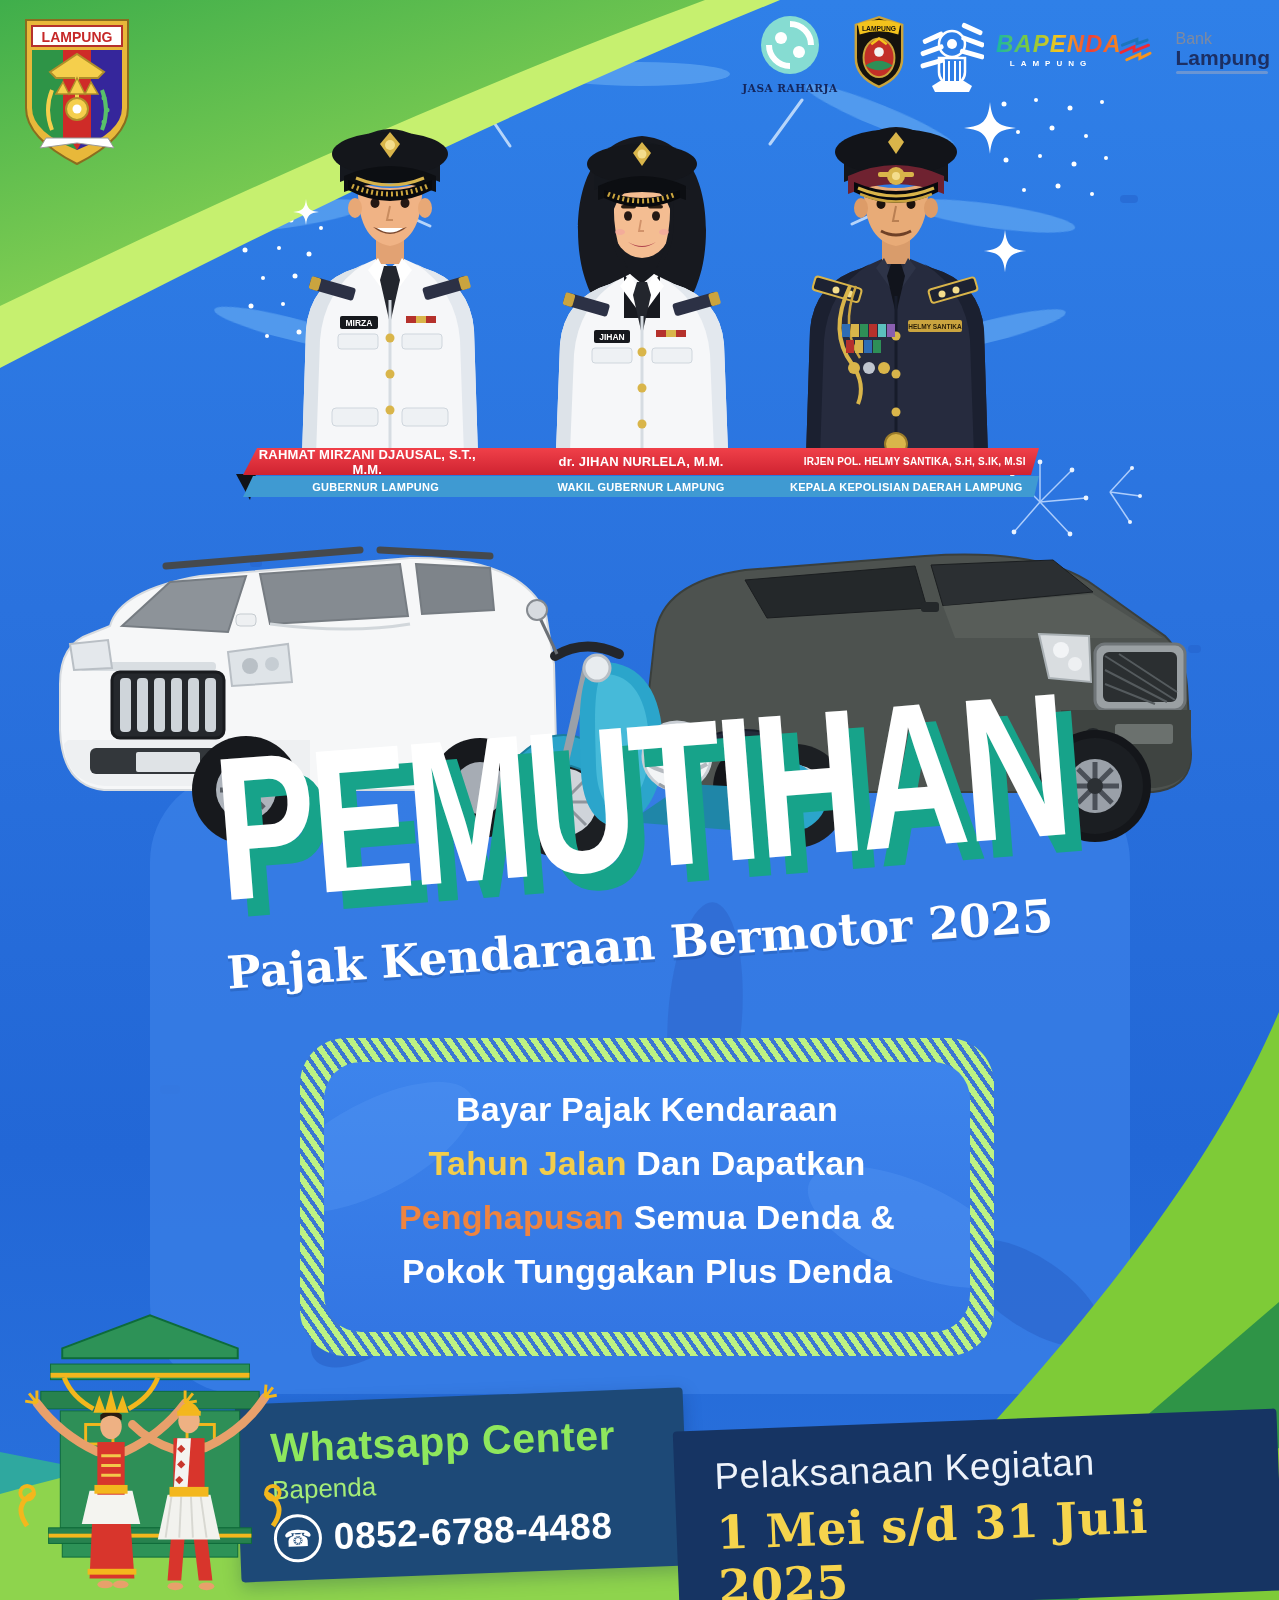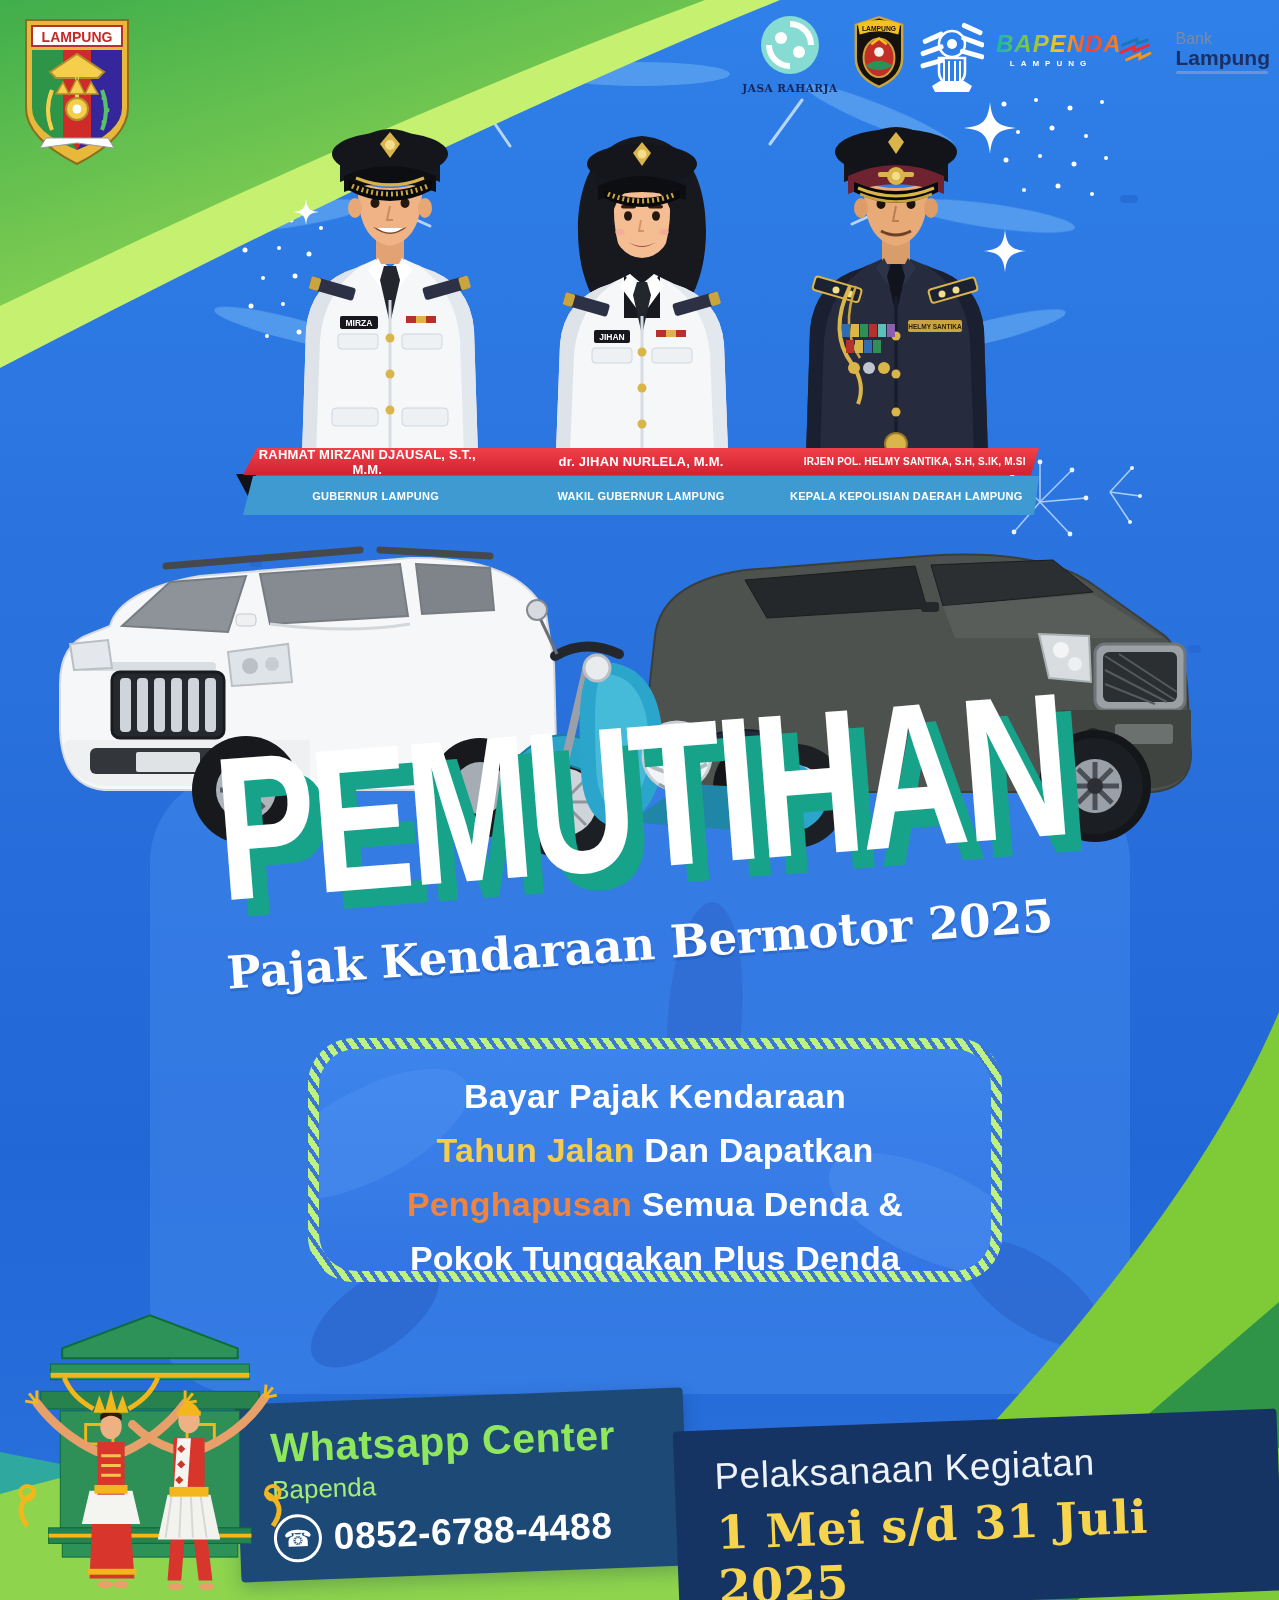--- a/index.html
+++ b/index.html
@@ -17,36 +17,36 @@
   .burst,.dots,.fireworks{position:absolute;z-index:3;}
   .sparkle{position:absolute;z-index:5;}
   .officials-svg{position:absolute;left:250px;top:84px;z-index:4;}
   .ribbon-names{position:absolute;left:243px;top:448px;width:796px;height:27px;z-index:5;
     background:linear-gradient(180deg,#f04049,#cf2331);display:flex;align-items:center;
     clip-path:polygon(14px 0,100% 0,calc(100% - 8px) 100%,0 100%);gap:25px;}
   .ribbon-names .col{flex:1;text-align:center;color:#fff;font-weight:bold;letter-spacing:.2px;}
   .ribbon-names .col:nth-child(1){font-size:13px;}
   .ribbon-names .col:nth-child(2){font-size:13px;}
   .ribbon-names .col:nth-child(3){font-size:10px;}
-  .ribbon-titles{position:absolute;left:243px;top:476px;width:796px;height:39px;z-index:5;
+  .ribbon-titles{position:absolute;left:243px;top:476px;width:796px;height:21px;z-index:5;
     background:#3f9ad2;display:flex;align-items:center;
     clip-path:polygon(10px 0,100% 0,calc(100% - 5px) 100%,0 100%);}
   .ribbon-titles .col{flex:1;text-align:center;color:#fff;font-weight:bold;font-size:11px;letter-spacing:.3px;}
   .ribbon-fold{position:absolute;left:236px;top:474px;width:0;height:0;z-index:4;
     border-left:14px solid transparent;border-right:6px solid transparent;border-top:26px solid #101217;}
   .vehicles{position:absolute;left:50px;top:480px;z-index:6;}
   .headline{position:absolute;left:40px;top:712px;width:1200px;text-align:center;z-index:7;}
   .headline span{display:inline-block;color:#fff;font-weight:bold;font-size:148px;letter-spacing:-5px;
     transform:rotate(-4.5deg) scale(1.02,1.38);transform-origin:center;
     text-shadow:15px 13px 0 #17a38a;}
   .subheadline{position:absolute;left:70px;top:918px;width:1140px;text-align:center;z-index:7;}
   .subheadline span{display:inline-block;font-family:"DejaVu Serif",serif;font-weight:bold;font-size:45px;
     color:#fff;transform:rotate(-4deg);text-shadow:0 3px 0 rgba(10,40,90,.18);}
-  .offer-box{position:absolute;left:308px;top:1038px;width:694px;height:244px;z-index:6;
-    border-radius:46px;padding:11px;box-sizing:border-box;
+  .offer-box{position:absolute;left:300px;top:1038px;width:694px;height:318px;z-index:6;
+    border-radius:46px;padding:24px;box-sizing:border-box;
     background:repeating-linear-gradient(55deg,#bdf283 0 6px,#3b76d2 6px 10px);}
   .offer-inner{width:100%;height:100%;border-radius:37px;overflow:hidden;position:relative;
     background:linear-gradient(180deg,#3d84ec,#3376e3);}
   .offer-inner .leaf{position:absolute;background:#4f93f2;opacity:.45;border-radius:50%;}
   .offer-text{position:relative;padding-top:20px;text-align:center;}
   .offer-line{font-size:34px;font-weight:bold;color:#fff;line-height:54px;letter-spacing:.2px;}
   .hl-yellow{color:#f3cd4b;}
   .hl-orange{color:#ef8440;}
   .crest{position:absolute;left:18px;top:12px;z-index:9;}
   .logos{position:absolute;left:742px;top:14px;z-index:9;display:flex;gap:12px;align-items:flex-start;}

